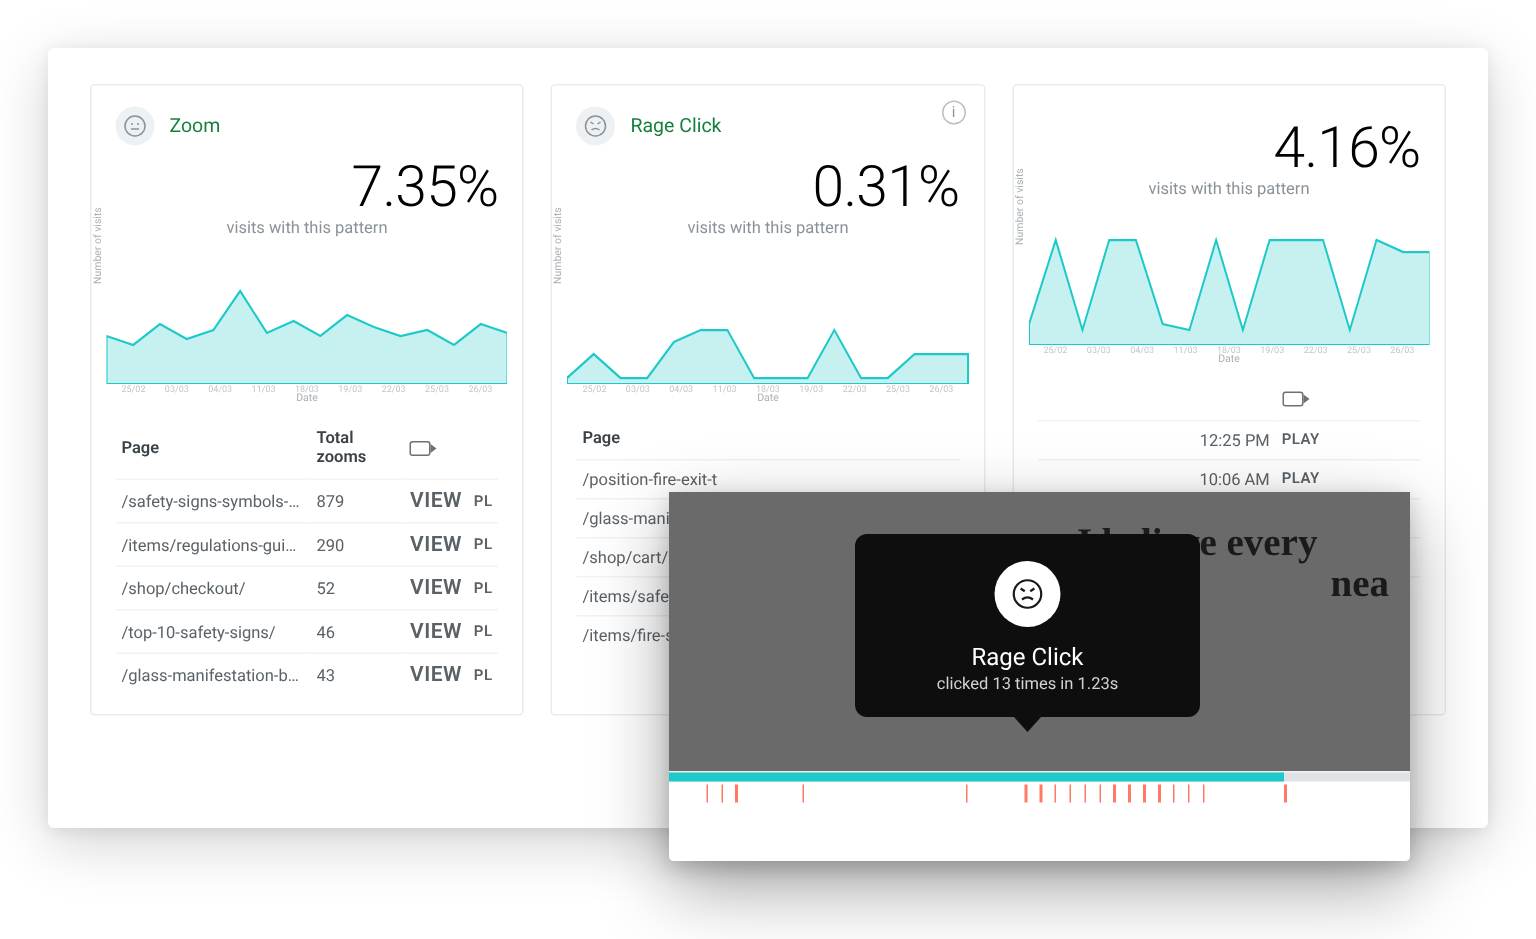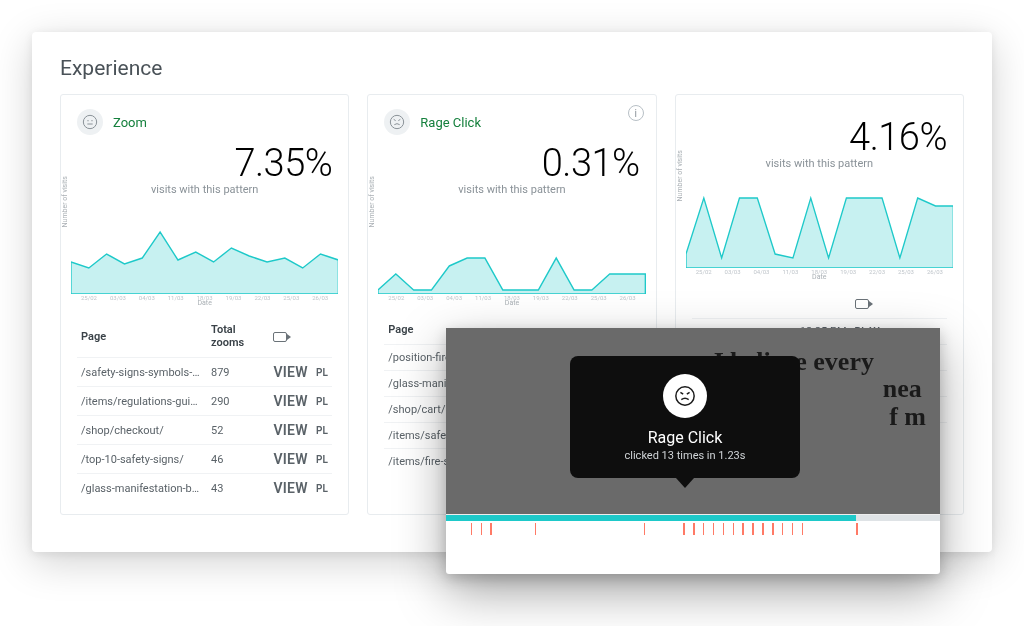--- a/index.html
+++ b/index.html
@@ -45,21 +45,20 @@
 .ctrl{height:38px;display:flex;align-items:center;gap:14px;padding:0 14px}
 .playbtn{width:0;height:0;border-left:12px solid #2a2f33;border-top:8px solid transparent;border-bottom:8px solid transparent;cursor:pointer}
 .rewind{width:22px;height:22px;border:2px solid #2a2f33;border-radius:50%;position:relative;display:flex;align-items:center;justify-content:center;font-size:8px;font-weight:700;color:#2a2f33;cursor:pointer}
 .rewind:before{content:"";position:absolute;top:-4px;left:3px;border-right:5px solid #2a2f33;border-top:3px solid transparent;border-bottom:3px solid transparent}
 .timecode{font-size:12px;color:#2a2f33;font-weight:500}
 </style>
 </head>
 <body>
 
 <div class="panel">
-  <div class="panel-title">Experience</div>
   <div class="cards">
 
     <div class="card">
       <div class="card-head">
         <span class="face">
           <svg width="16" height="16" viewBox="0 0 24 24">
               <circle cx="12" cy="12" r="10" fill="none" stroke="#8a9298" stroke-width="1.5"></circle>
               <circle cx="9" cy="10" r="1" fill="#8a9298"></circle>
               <circle cx="15" cy="10" r="1" fill="#8a9298"></circle>
               <line x1="8" y1="15" x2="16" y2="15" stroke="#8a9298" stroke-width="1.5"></line>
@@ -238,21 +237,20 @@
     </div>
 
   </div>
 </div>
 
 <div class="player">
   <div class="vid">
     <div class="vidtext">
       <div>I believe every</div>
       <div style="white-space:pre">                          nea</div>
-      <div style="white-space:pre">                           f m</div>
     </div>
     <div class="tip">
       <div class="tipface">
         <svg width="22" height="22" viewBox="0 0 24 24">
             <circle cx="12" cy="12" r="10" fill="none" stroke="#1a1a1a" stroke-width="1.6"></circle>
             <line x1="7" y1="8" x2="10" y2="10" stroke="#1a1a1a" stroke-width="1.6"></line>
             <line x1="17" y1="8" x2="14" y2="10" stroke="#1a1a1a" stroke-width="1.6"></line>
             <path d="M8,16 Q12,13 16,16" fill="none" stroke="#1a1a1a" stroke-width="1.6"></path>
           </svg>
       </div>

